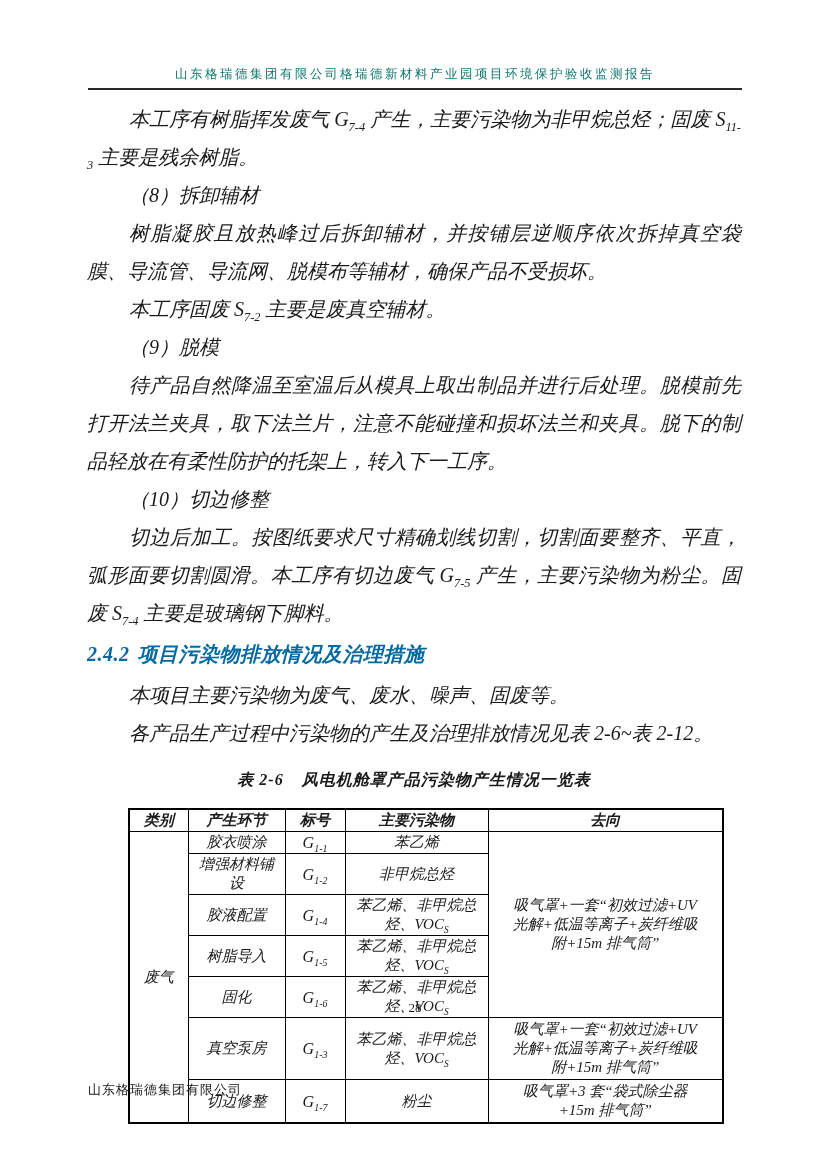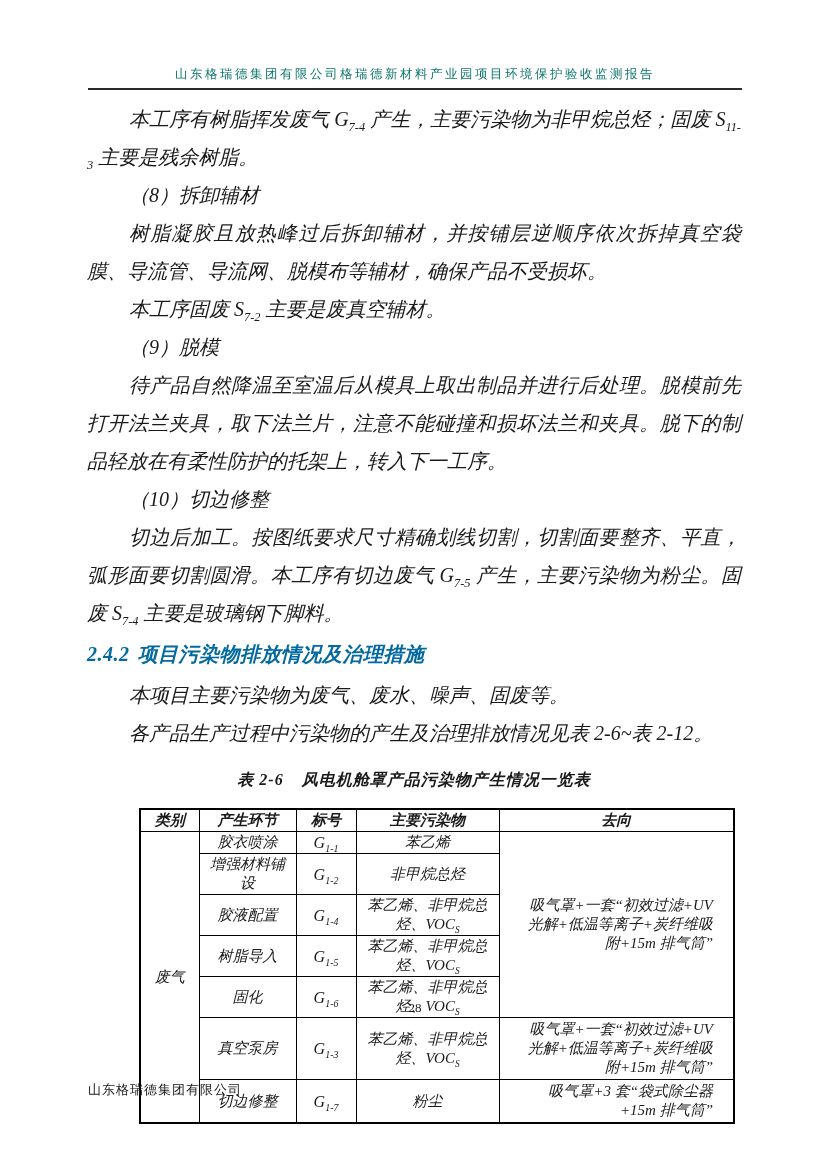--- a/index.html
+++ b/index.html
@@ -38,39 +38,39 @@
   h2 .sec-no { font-family:"Liberation Serif","DejaVu Serif",serif; margin-right:8px; }
 
   .table-caption {
     margin:12px; font-size:16px; line-height:32px; font-weight:bold;
     text-align:center; letter-spacing:1px;
   }
   .table-caption .cap-label { margin-right:18px; }
 
   table.pollutant-table {
     border-collapse:collapse;
-    margin-left:52px; width:594px;
+    margin-left:41px; width:594px;
     table-layout:fixed;
     font-size:15px;
     border:2px solid #000;
   }
   .pollutant-table td, .pollutant-table th {
     border:1px solid #000;
     padding:1px 4px;
     text-align:center; vertical-align:middle;
     font-weight:normal; line-height:19px;
     overflow:hidden;
   }
   .pollutant-table th { font-weight:bold; height:21px; }
   .pollutant-table .col-cat   { width:59px; }
   .pollutant-table .col-stage { width:97px; }
   .pollutant-table .col-code  { width:60px; }
   .pollutant-table .col-poll  { width:143px; }
   .pollutant-table .col-dest  { width:235px; }
-  .pollutant-table td.dest { text-align:right; padding:2px 20px; }
+  .pollutant-table td.dest { text-align:center; padding:2px 20px; }
   .pollutant-table td.code { font-size:16px; }
   .r-sm  { height:21px; }
   .r-md  { height:40px; }
   .r-lg  { height:58px; }
   .r-end { height:41px; }
 
   .footer-page-number {
     position:absolute; top:1000px; left:88px; width:654px;
     text-align:center; font-size:13px;
   }

